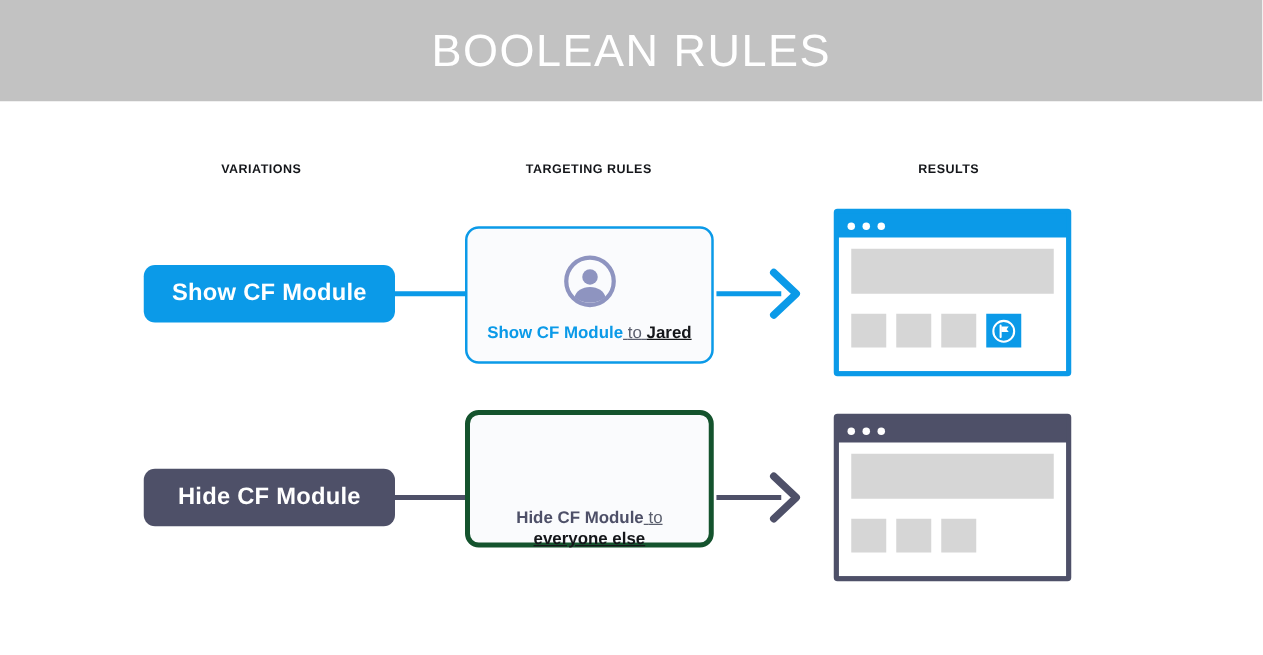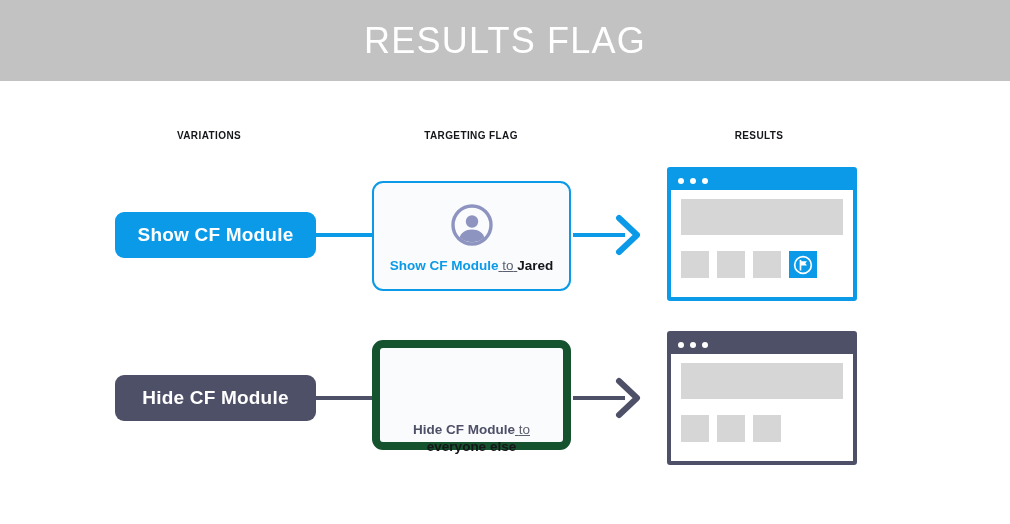--- a/index.html
+++ b/index.html
@@ -67,32 +67,32 @@
   .rule-card {
     position: absolute;
     width: 199px; height: 110px;
     background: #fafbfd;
     border-radius: 11px;
     display: flex; flex-direction: column;
     align-items: center; justify-content: flex-start;
     padding-top: 14px;
   }
   #rule-top    { left: 372px; top: 181px; border: 2px solid #0b9ae8; }
-  #rule-bottom { left: 372px; top: 340px; border: 8px solid #14532d; gap: 45px; }
+  #rule-bottom { left: 372px; top: 328px; border: 4px solid #14532d; gap: 45px; }
 
   .rule-label {
     text-align: center;
     font-size: 13.5px;
     line-height: 17px;
     font-weight: bold;
   }
   .rule-label .lead-blue { color: #0b9ae8; }
   .rule-label .lead-dark { color: #4e5068; }
   .rule-label .conj { color: #5b5f6e; font-weight: normal; text-decoration: underline; }
-  .rule-label .target { color: #14161a; font-weight: bold; }
+  .rule-label .target { color: #14161a; font-weight: bold; text-decoration: underline; }
 
   
   .icon-person { margin: 6px 0 10px 0; display:block; }
   .icon-crowd  { margin: 6px 0 8px 0; display:block; }
 
   
   .arrow { position: absolute; }
   #arrow-top    { left: 573px; top: 212px; }
   #arrow-bottom { left: 573px; top: 375px; }
 
@@ -134,25 +134,25 @@
     background: #0b9ae8;
     display: flex; align-items: center; justify-content: center;
   }
 </style>
 </head>
 <body>
 
 <div class="page">
 
   <div class="header">
-    <div class="header-title">RESULTS FLAG</div>
+    <div class="header-title">BOOLEAN RULES</div>
   </div>
 
   <div class="col-head" id="ch0">VARIATIONS</div>
-  <div class="col-head" id="ch1">TARGETING FLAG</div>
+  <div class="col-head" id="ch1">TARGETING RULES</div>
   <div class="col-head" id="ch2">RESULTS</div>
 
   <div class="pill blue">
     <span>Show CF Module</span>
   </div>
   <div class="conn blue" id="conn-top"></div>
 
   <div class="rule-card" id="rule-top">
     <svg class="icon-person" width="44" height="44" viewBox="0 0 44 44">
       <circle cx="22" cy="22" r="19" fill="none" stroke="#8e94c0" stroke-width="3.4"></circle>

